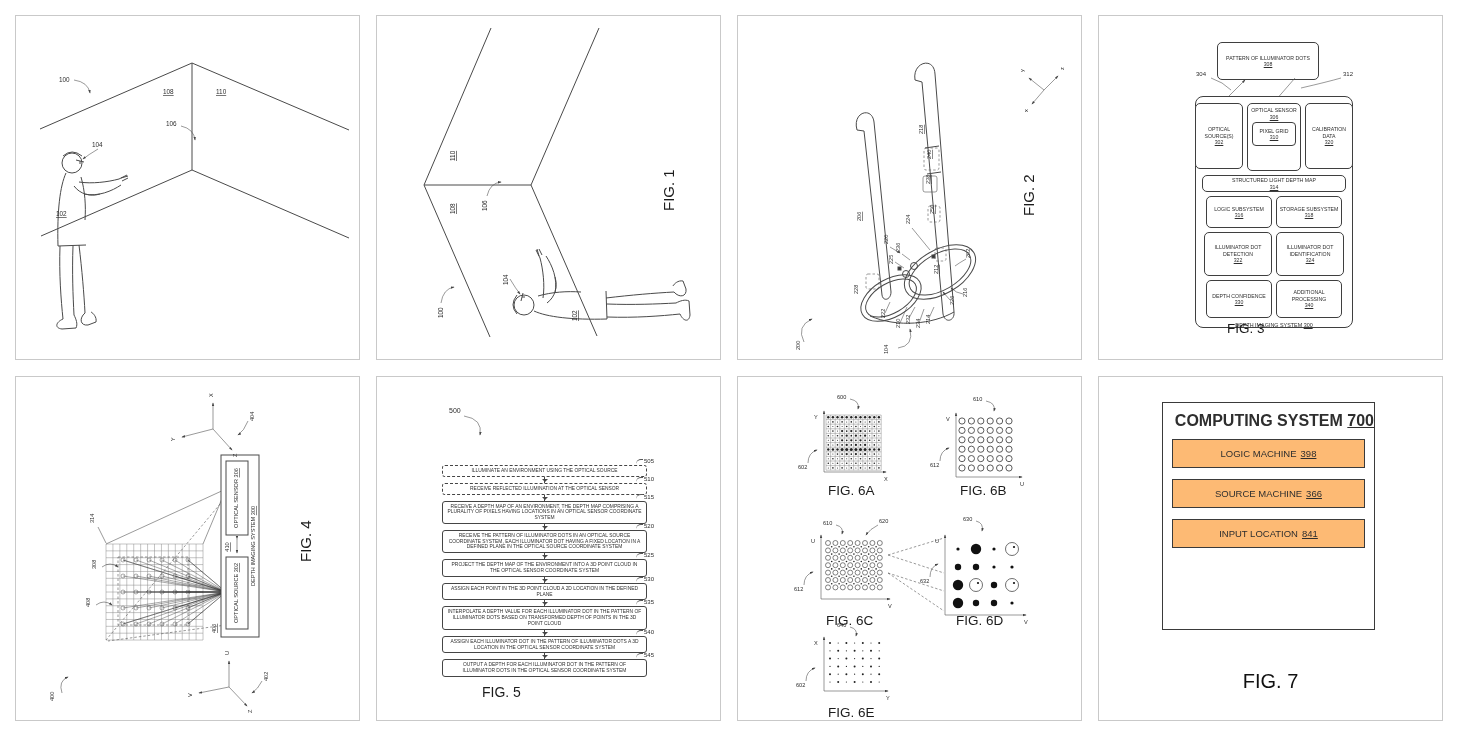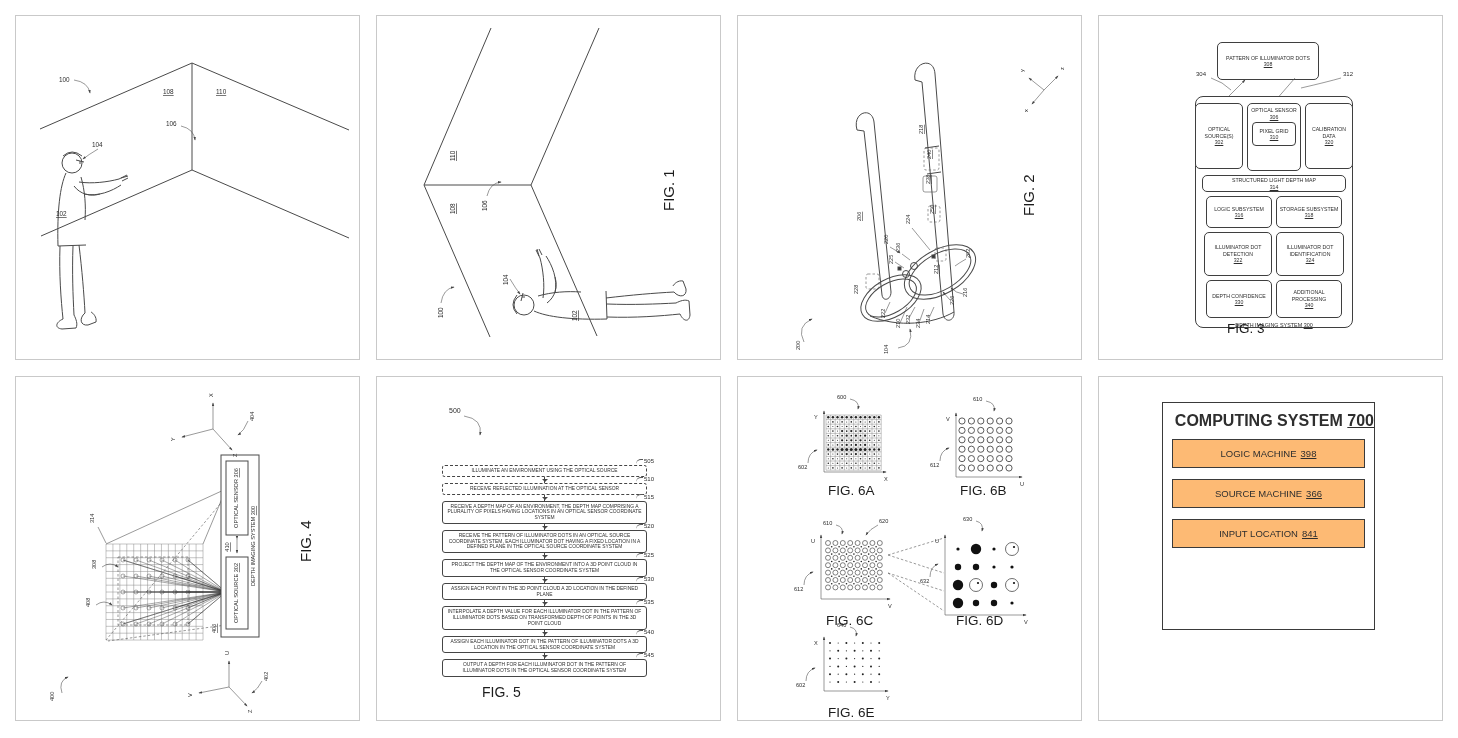--- a/index.html
+++ b/index.html
@@ -1003,15 +1003,16 @@
         <div class="f7box">
           <span>SOURCE MACHINE</span>
           <span class="u">366</span>
         </div>
         <div class="f7box">
           <span>INPUT LOCATION</span>
           <span class="u">841</span>
         </div>
       </div>
     </div>
+    <div class="f7cap">FIG. 7</div>
   </div>
 
 </div>
 
 </body></html>

